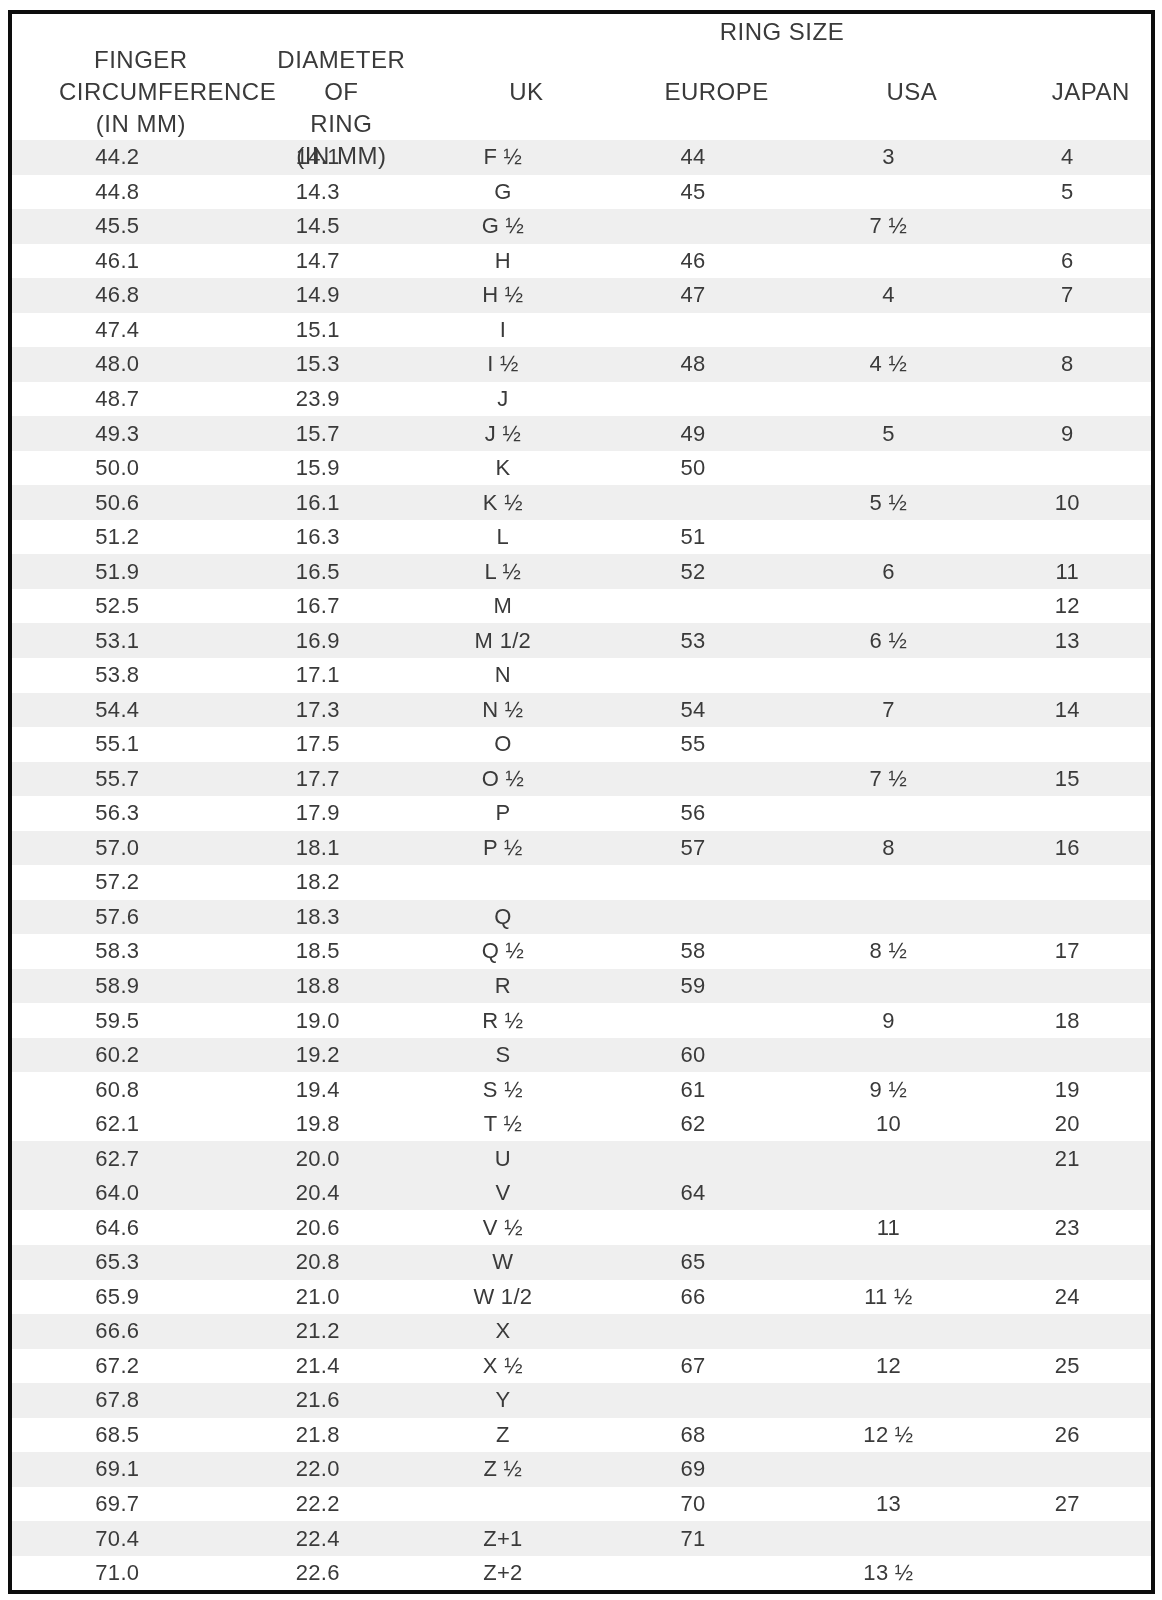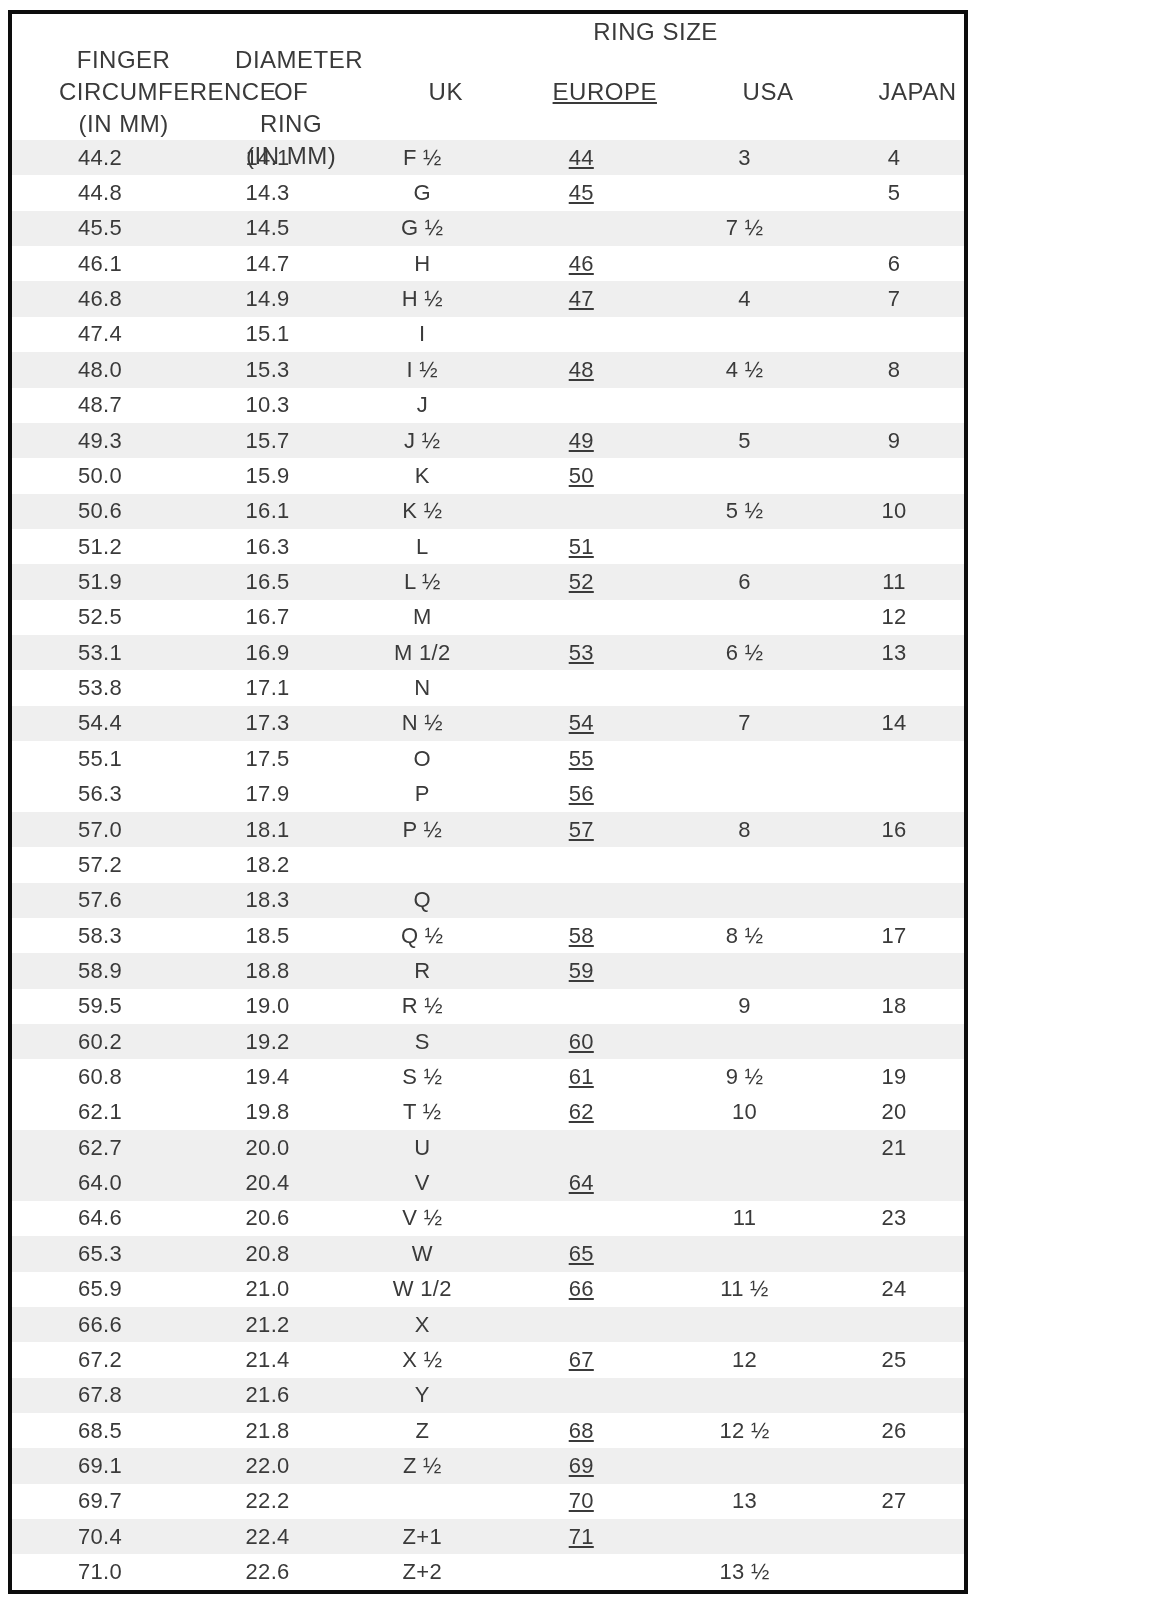--- a/index.html
+++ b/index.html
@@ -12,21 +12,21 @@
   html, body {
     width: 1162px; height: 1600px;
     background: var(--bg-color);
     overflow: hidden;
     font-family: "Liberation Sans", sans-serif;
     color: var(--text-color);
   }
   .frame {
     position: absolute;
     left: 8px; top: 10px;
-    width: 960px; height: 1584px;
+    width: 1147px; height: 1584px;
     border: 4px solid var(--border-color);
     background: var(--bg-color);
     display: flex;
     flex-direction: column;
   }
   .header {
     position: relative;
     height: 126px;
     flex: 0 0 126px;
   }
@@ -68,21 +68,21 @@
   .row.odd { background: var(--stripe-color); }
   .cell {
     text-align: center;
     font-size: 22px;
     letter-spacing: 0.3px;
     white-space: nowrap;
   }
   .c0 { width: 18.5%; }
   .c1 { width: 16.7%; }
   .c2 { width: 15.8%; }
-  .c3 { width: 17.6%; text-decoration: underline; }
+  .c3 { width: 17.6%; }
   .c4 { width: 16.7%; }
   .c5 { width: 14.7%; }
 </style>
 </head>
 <body>
 
 <div class="frame">
   <div class="header">
     <div class="title">RING SIZE</div>
     <div class="hrow">
@@ -162,21 +162,21 @@
       <div class="row odd">
         <div class="cell c0">48.0</div>
         <div class="cell c1">15.3</div>
         <div class="cell c2">I ½</div>
         <div class="cell c3">48</div>
         <div class="cell c4">4 ½</div>
         <div class="cell c5">8</div>
       </div>
       <div class="row">
         <div class="cell c0">48.7</div>
-        <div class="cell c1">10.3</div>
+        <div class="cell c1">23.9</div>
         <div class="cell c2">J</div>
         <div class="cell c3"></div>
         <div class="cell c4"></div>
         <div class="cell c5"></div>
       </div>
       <div class="row odd">
         <div class="cell c0">49.3</div>
         <div class="cell c1">15.7</div>
         <div class="cell c2">J ½</div>
         <div class="cell c3">49</div>
@@ -248,20 +248,28 @@
         <div class="cell c5">14</div>
       </div>
       <div class="row">
         <div class="cell c0">55.1</div>
         <div class="cell c1">17.5</div>
         <div class="cell c2">O</div>
         <div class="cell c3">55</div>
         <div class="cell c4"></div>
         <div class="cell c5"></div>
       </div>
+      <div class="row odd">
+        <div class="cell c0">55.7</div>
+        <div class="cell c1">17.7</div>
+        <div class="cell c2">O ½</div>
+        <div class="cell c3"></div>
+        <div class="cell c4">7 ½</div>
+        <div class="cell c5">15</div>
+      </div>
       <div class="row">
         <div class="cell c0">56.3</div>
         <div class="cell c1">17.9</div>
         <div class="cell c2">P</div>
         <div class="cell c3">56</div>
         <div class="cell c4"></div>
         <div class="cell c5"></div>
       </div>
       <div class="row odd">
         <div class="cell c0">57.0</div>

